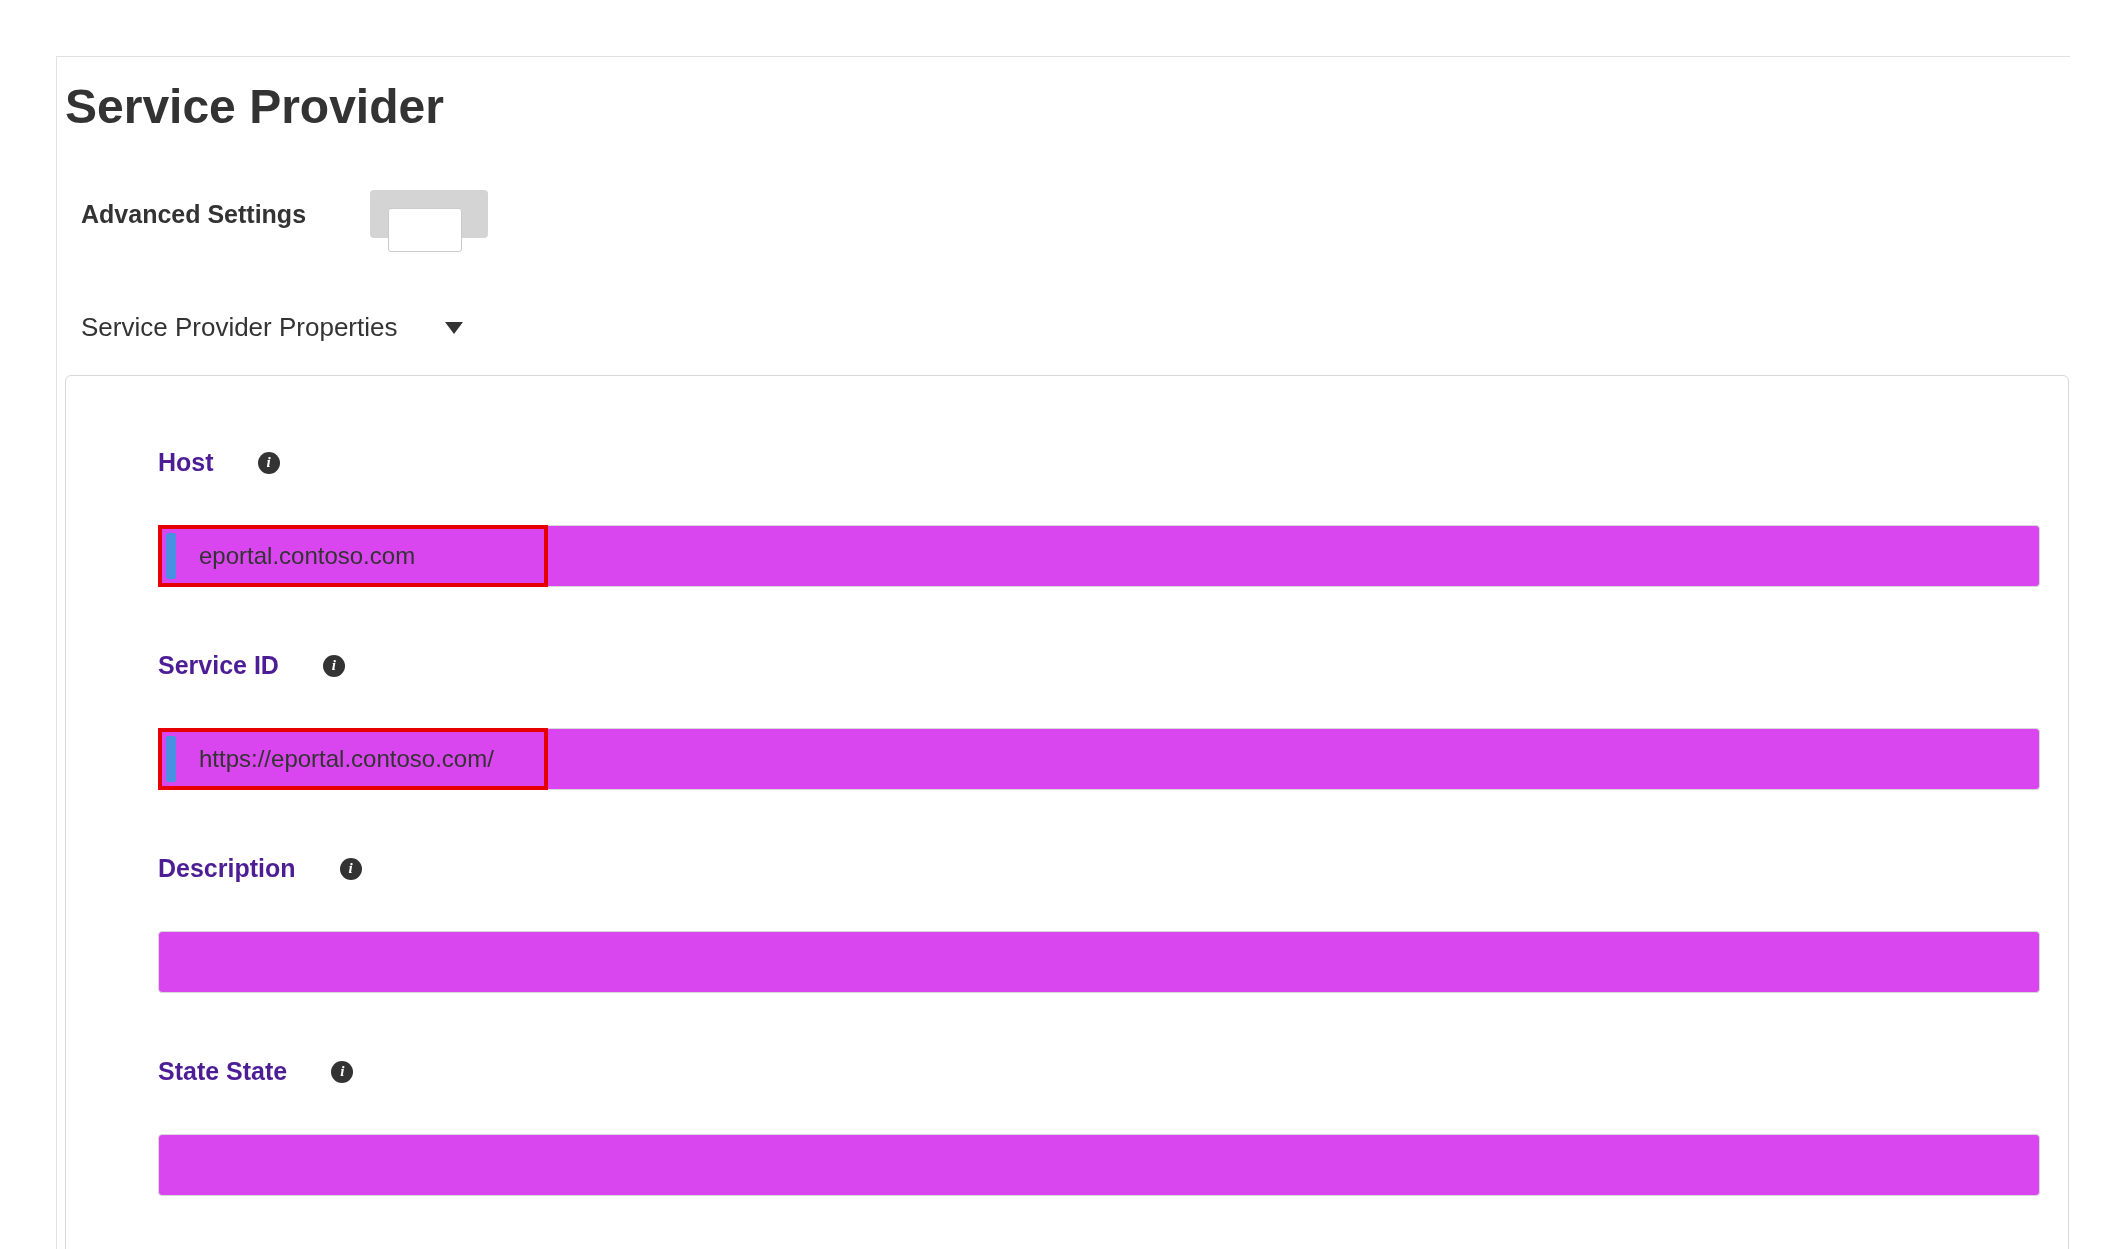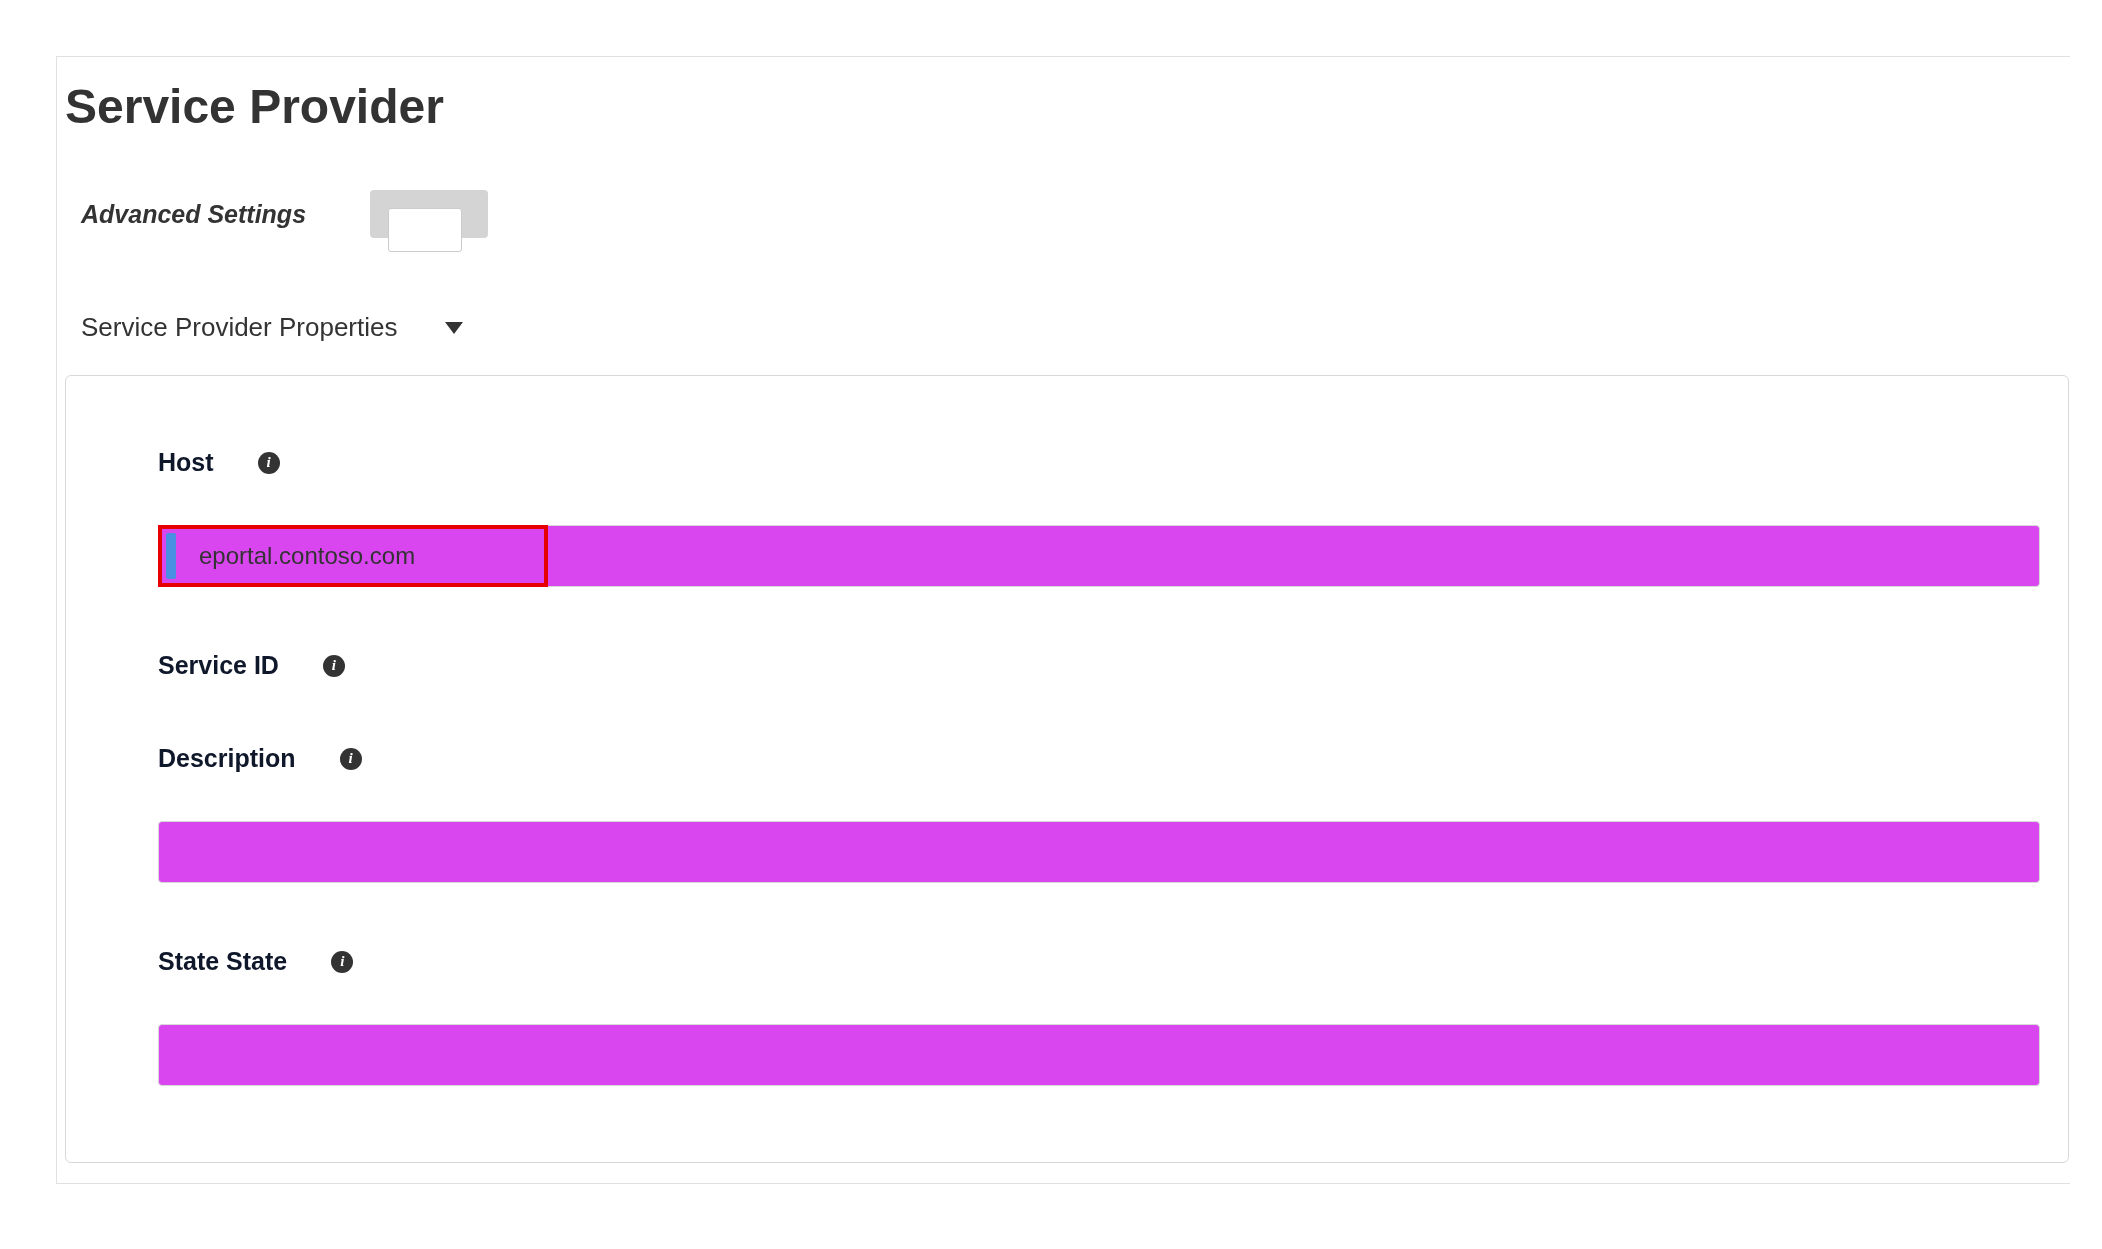--- a/index.html
+++ b/index.html
@@ -22,21 +22,20 @@
       font-size: 48px;
       font-weight: 700;
       color: #333333;
       margin: 10px 0 40px 8px;
     }
     .advanced-row {
       display: flex;
       align-items: center;
       gap: 32px;
       margin: 0 0 42px 8px;
-      font-style: italic;
     }
     .advanced-label {
       font-size: 25px;
       font-weight: 700;
       color: #333333;
     }
     .toggle {
       width: 118px;
       height: 48px;
       background: #d4d4d4;
@@ -83,21 +82,21 @@
     }
     .field-label-row {
       display: flex;
       align-items: center;
       gap: 12px;
       margin-bottom: 14px;
     }
     .field-label {
       font-size: 25px;
       font-weight: 700;
-      color: #0f172a;
+      color: #4c1d95;
     }
     .info-icon {
       width: 22px;
       height: 22px;
       border-radius: 50%;
       background: #333333;
       color: #ffffff;
       display: inline-flex;
       align-items: center;
       justify-content: center;
@@ -173,20 +172,25 @@
         <input type="text" class="text-input" value="eportal.contoso.com" style="">
         <div class="highlight-box"></div>
       </div>
     </div>
 
     <div class="field-group">
       <div class="field-label-row">
         <span class="field-label">Service ID</span>
         <span class="info-icon">i</span>
       </div>
+      <div class="input-wrap">
+        <div class="filled-marker"></div>
+        <input type="text" class="text-input" value="https://eportal.contoso.com/" style="">
+        <div class="highlight-box"></div>
+      </div>
     </div>
 
     <div class="field-group">
       <div class="field-label-row">
         <span class="field-label">Description</span>
         <span class="info-icon">i</span>
       </div>
       <div class="input-wrap">
         <input type="text" class="text-input" style="padding-left: 20px;" value="">
       </div>

